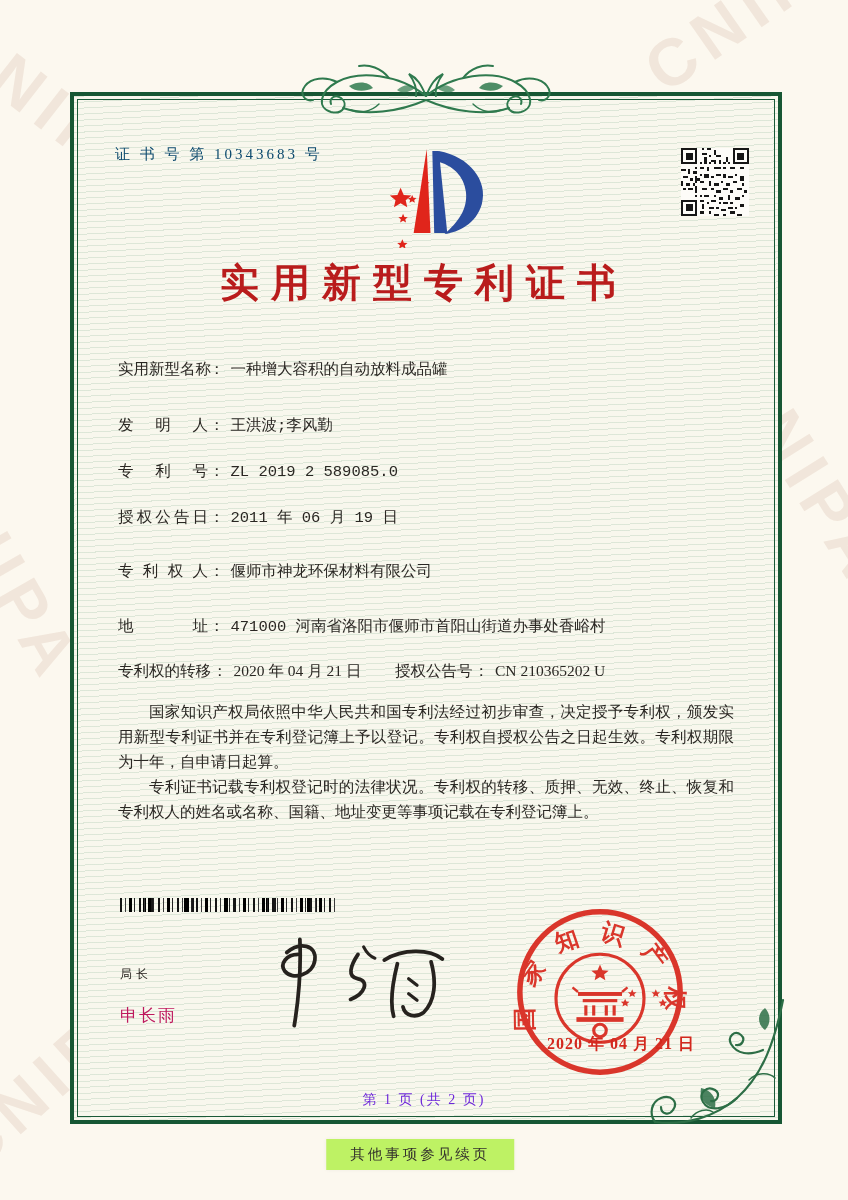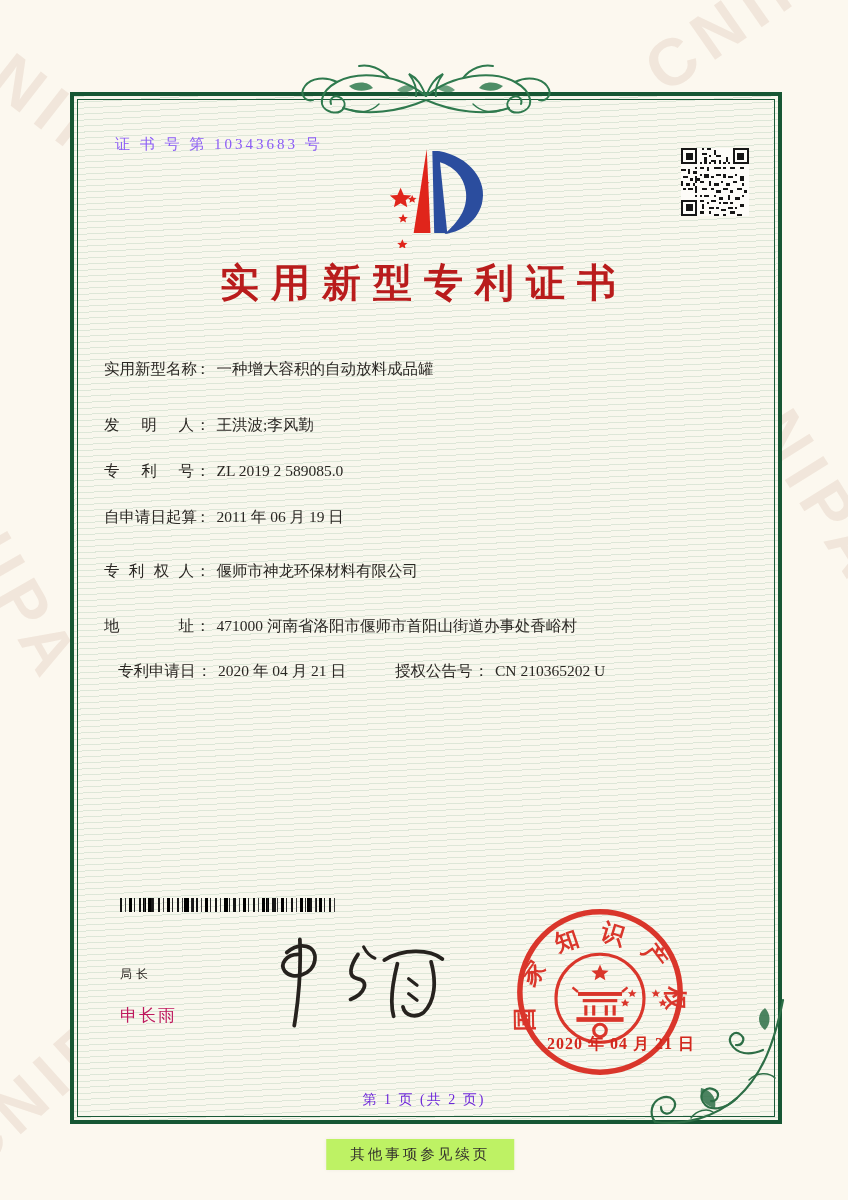--- a/index.html
+++ b/index.html
@@ -32,30 +32,30 @@
     background:
       repeating-linear-gradient(177deg, rgba(158,192,166,0.30) 0px, rgba(158,192,166,0.30) 1px, rgba(0,0,0,0) 1px, rgba(0,0,0,0) 6px),
       #f8f7ed;
   }
   .frame-inner{position:absolute;inset:3px;border:1px solid #1a5a38;}
 
   .content{position:absolute;inset:0;z-index:2;}
   .orn{position:absolute;z-index:3;}
 
   
-  .cert-no{position:absolute;left:115px;top:135px;font-size:15px;letter-spacing:3px;color:#8b5cf6;text-align:right;}
+  .cert-no{position:absolute;left:115px;top:145px;font-size:15px;letter-spacing:3px;color:#0c4a6e;text-align:right;}
   .logo{position:absolute;left:348px;top:136px;width:150px;height:112px;}
   .qr{position:absolute;left:681px;top:148px;width:68px;height:68px;}
   .title{
     position:absolute;left:0;top:256px;width:100%;text-align:center;
     font-size:39px;font-weight:bold;letter-spacing:12px;color:#b91c1c;
   }
 
   
-  .field{position:absolute;left:104px;font-size:15.5px;white-space:nowrap;}
+  .field{position:absolute;left:118px;font-size:15.5px;white-space:nowrap;font-family:Liberation Mono, monospace;}
   .flabel{
     display:inline-block;width:90px;
     text-align:justify;text-align-last:justify;
   }
   .colon{display:inline-block;margin:0 6px 0 1px;}
   .f0{top:359px}.f1{top:415px}.f2{top:461px}.f3{top:507px}.f4{top:561px}.f5{top:616px}
   .grant-row{position:absolute;top:661px;left:0;width:100%;font-size:15.5px;white-space:nowrap;}
   .grant-date{position:absolute;left:118px;}
   .grant-no{position:absolute;left:395px;}
 
@@ -264,38 +264,42 @@
     <div class="field f0">
       <span class="flabel">实用新型名称</span><span class="colon">：</span><span class="fvalue">一种增大容积的自动放料成品罐</span>
     </div>
     <div class="field f1">
       <span class="flabel">发明人</span><span class="colon">：</span><span class="fvalue">王洪波;李风勤</span>
     </div>
     <div class="field f2">
       <span class="flabel">专利号</span><span class="colon">：</span><span class="fvalue">ZL 2019 2 589085.0</span>
     </div>
     <div class="field f3">
-      <span class="flabel">自申请日起算</span><span class="colon">：</span><span class="fvalue">2011 年 06 月 19 日</span>
+      <span class="flabel">授权公告日</span><span class="colon">：</span><span class="fvalue">2011 年 06 月 19 日</span>
     </div>
     <div class="field f4">
       <span class="flabel">专利权人</span><span class="colon">：</span><span class="fvalue">偃师市神龙环保材料有限公司</span>
     </div>
     <div class="field f5">
       <span class="flabel">地址</span><span class="colon">：</span><span class="fvalue">471000 河南省洛阳市偃师市首阳山街道办事处香峪村</span>
     </div>
 
     <div class="grant-row">
       <span class="grant-date">
-        <span>专利申请日</span><span class="colon">：</span><span>2020 年 04 月 21 日</span>
+        <span>专利权的转移</span><span class="colon">：</span><span>2020 年 04 月 21 日</span>
       </span>
       <span class="grant-no">
         <span>授权公告号</span><span class="colon">：</span><span>CN 210365202 U</span>
       </span>
     </div>
 
+    <div class="paras">
+      <p>国家知识产权局依照中华人民共和国专利法经过初步审查，决定授予专利权，颁发实用新型专利证书并在专利登记簿上予以登记。专利权自授权公告之日起生效。专利权期限为十年，自申请日起算。</p>
+      <p>专利证书记载专利权登记时的法律状况。专利权的转移、质押、无效、终止、恢复和专利权人的姓名或名称、国籍、地址变更等事项记载在专利登记簿上。</p>
+    </div>
 
     <div class="barcode"></div>
 
     <div class="sig-role">局长</div>
     <div class="sig-name">申长雨</div>
     <svg class="sig-svg" viewBox="0 0 240 105">
       <g stroke="#26221e" stroke-width="4" fill="none" stroke-linecap="round" stroke-linejoin="round">
         <path d="M52,20 C66,8 84,12 82,28 C80,44 58,50 50,40 C44,32 52,22 64,22"></path>
         <path d="M66,6 C67,30 66,62 60,98"></path>
         <path d="M128,22 C120,34 116,46 128,48 C140,50 136,64 120,70"></path>

